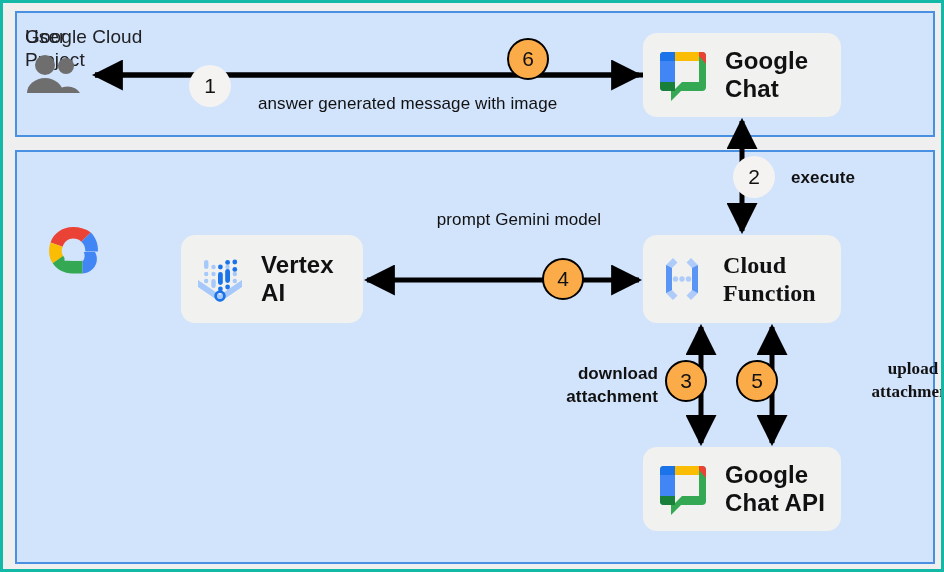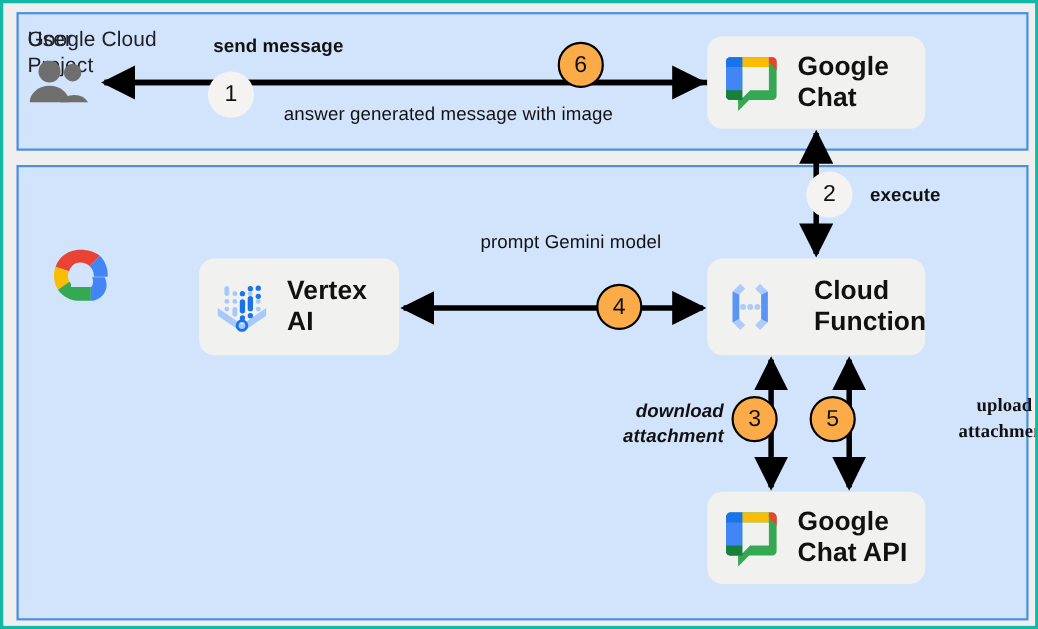--- a/index.html
+++ b/index.html
@@ -70,42 +70,42 @@
     letter-spacing: 0.1px;
   }
 
   #node-google-chat     { left: 640px; top: 30px;  width: 198px; height: 84px;  padding-left: 12px; }
   #node-google-chat .node-label { margin-left: 14px; }
 
   #node-vertex-ai       { left: 178px; top: 232px; width: 182px; height: 88px;  padding-left: 10px; }
   #node-vertex-ai .node-label { margin-left: 12px; }
 
   #node-cloud-function  { left: 640px; top: 232px; width: 198px; height: 88px;  padding-left: 10px; }
-  #node-cloud-function .node-label { margin-left: 29px; }
+  #node-cloud-function .node-label { margin-left: 12px; font-family: Liberation Serif, serif; }
 
   #node-google-chat-api { left: 640px; top: 444px; width: 198px; height: 84px;  padding-left: 12px; }
   #node-google-chat-api .node-label { margin-left: 14px; }
 
   
   #user-avatar { position: absolute; left: 22px; top: 52px; }
 
   
   #gcp-logo { position: absolute; left: 34px; top: 222px; }
 
   
   .edge-label {
     position: absolute;
     font-size: 17px;
     color: #111111;
     line-height: 1.33;
     letter-spacing: 0.1px;
   }
   .edge-label.bold { font-weight: bold; }
   .edge-label.center { text-align: center; }
-  .edge-label.right  { text-align: right; font-style: italic; }
+  .edge-label.right  { text-align: right; }
 
   #label-send-message      { left: 120px; top: 28px; width: 260px; text-align: center; }
   #label-answer-generated  { left: 255px; top: 90px; width: 372px; text-align: left; }
   #label-execute           { left: 788px; top: 164px; }
   #label-prompt            { left: 376px; top: 182px; width: 280px; text-align: center; margin-top: 24px; }
   #label-download          { left: 500px; top: 360px; width: 155px; text-align: right; }
   #label-upload            { left: 840px; top: 355px; width: 140px; text-align: center; font-family: Liberation Serif, serif; }
 
   
   .badge {
@@ -265,21 +265,20 @@
         <path d="M5 35 l15 0 l0 9 l-11 0 a4 4 0 0 1 -4 -4 z" fill="#188038"></path>
         <path d="M20 5 l24 0 l0 9 l-24 0 z" fill="#fbbc04"></path>
         <path d="M44 5 l3 0 a4 4 0 0 1 4 4 l0 8 l-7 -8 z" fill="#ea4335"></path>
         <path d="M20 14 l24 0 l0 21 l-17 0 l-7 7 z" fill="#f1f1f0"></path>
       </svg>
     </span>
     <span class="node-label">Google
 Chat API</span>
   </div>
 
-  <div class="edge-label bold center" id="label-send-message">send message</div>
 
   <div class="edge-label" id="label-answer-generated"><span>answer generated message </span><span class="bold" style="font-weight:normal">with image</span></div>
 
   <div class="edge-label bold" id="label-execute">execute</div>
 
   <div class="edge-label center" id="label-prompt">
       <div>prompt Gemini model</div>
     </div>
 
   <div class="edge-label bold right" id="label-download" style="white-space: pre-line;">download

